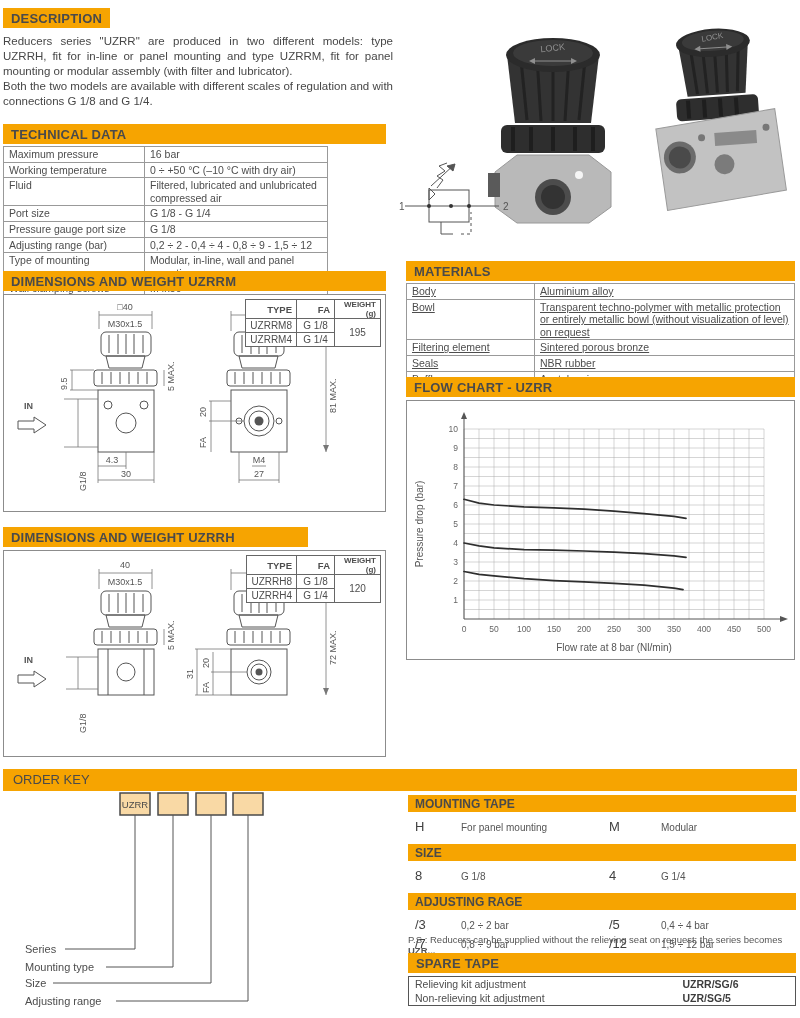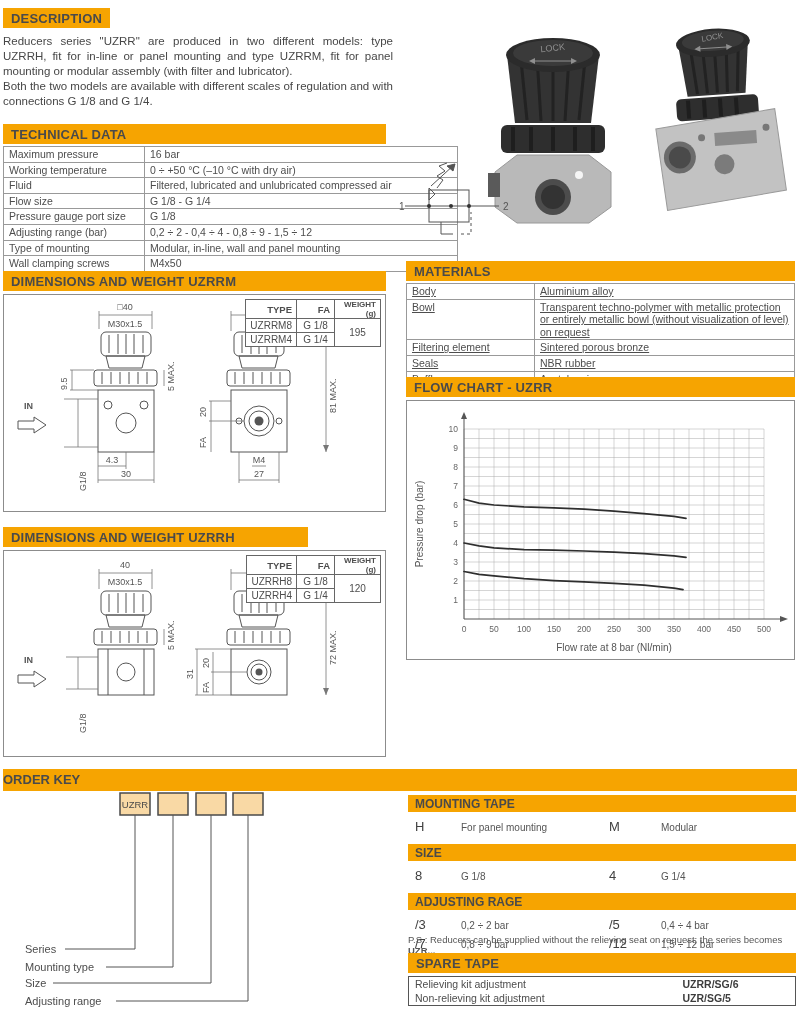--- a/index.html
+++ b/index.html
@@ -39,21 +39,21 @@
   svg text{font-family:"Liberation Sans","DejaVu Sans",sans-serif;}
   .dim-text{font-size:9px;fill:#555;}
   .dim-line{stroke:#777;stroke-width:.8;fill:none;}
   .part-line{stroke:#555;stroke-width:1;fill:none;}
   .grid-line{stroke:#aaa;stroke-width:.5;}
   .axis-line{stroke:#555;stroke-width:1;fill:none;}
   .curve{stroke:#2e2e2e;stroke-width:1.7;fill:none;stroke-linecap:round;}
   .tick-text{font-size:8.5px;fill:#666;}
   .axis-label{font-size:10px;fill:#555;}
   .ok-band{position:absolute;left:3px;top:769px;width:794px;height:22px;background:var(--accent);
-    color:var(--hdr-text);font-weight:bold;font-size:13px;padding:3px 0;}
+    color:var(--hdr-text);font-weight:normal;font-size:13px;padding:3px 10px;}
   .ok-col{position:absolute;left:408px;top:795px;width:388px;}
   .ok-hdr{background:var(--accent);color:var(--hdr-text);font-weight:bold;font-size:12px;
     padding:2px 7px 1px 7px;}
   .ok-rows{display:grid;grid-template-columns:46px 148px 52px 1fr;row-gap:4px;
     padding:7px 7px 10px 7px;font-size:10px;align-items:baseline;}
   .ok-code{font-size:13px;color:#3f3f3f;}
   .ok-lbl{color:#555;}
   .ps-note{position:absolute;left:408px;top:934px;width:390px;font-size:9.5px;color:#555;}
   .spare-table{position:absolute;border-collapse:collapse;font-size:10.5px;background:#fff;}
   .spare-table td{padding:1px 6px;border:none;}
@@ -65,40 +65,40 @@
 
 <div class="sec-hdr" style="left:3px;top:8px;">DESCRIPTION</div>
 
 <div class="body-text" style="left:3px;top:34px;width:390px;">
   <p>Reducers series "UZRR" are produced in two different models: type UZRRH, fit for in-line or panel mounting and type UZRRM, fit for panel mounting or modular assembly (with filter and lubricator).</p>
   <p>Both the two models are available with different scales of regulation and with connections G 1/8 and G 1/4.</p>
 </div>
 
 <div class="sec-hdr" style="left:3px;top:124px;width:383px;">TECHNICAL DATA</div>
 
-<table class="datatable" id="tech-table" style="left:3px;top:146px;width:455px;">
+<table class="datatable" id="tech-table" style="left:3px;top:146px;width:325px;">
   <colgroup>
       <col style="width:141px">
       <col>
     </colgroup>
   <tbody>
       <tr>
         <td>Maximum pressure</td>
         <td>16 bar</td>
       </tr>
       <tr>
         <td>Working temperature</td>
         <td>0 ÷ +50 °C (–10 °C with dry air)</td>
       </tr>
       <tr>
         <td>Fluid</td>
         <td>Filtered, lubricated and unlubricated compressed air</td>
       </tr>
       <tr>
-        <td>Flow size</td>
+        <td>Port size</td>
         <td>G 1/8 - G 1/4</td>
       </tr>
       <tr>
         <td>Pressure gauge port size</td>
         <td>G 1/8</td>
       </tr>
       <tr>
         <td>Adjusting range (bar)</td>
         <td>0,2 ÷ 2 - 0,4 ÷ 4 - 0,8 ÷ 9 - 1,5 ÷ 12</td>
       </tr>

